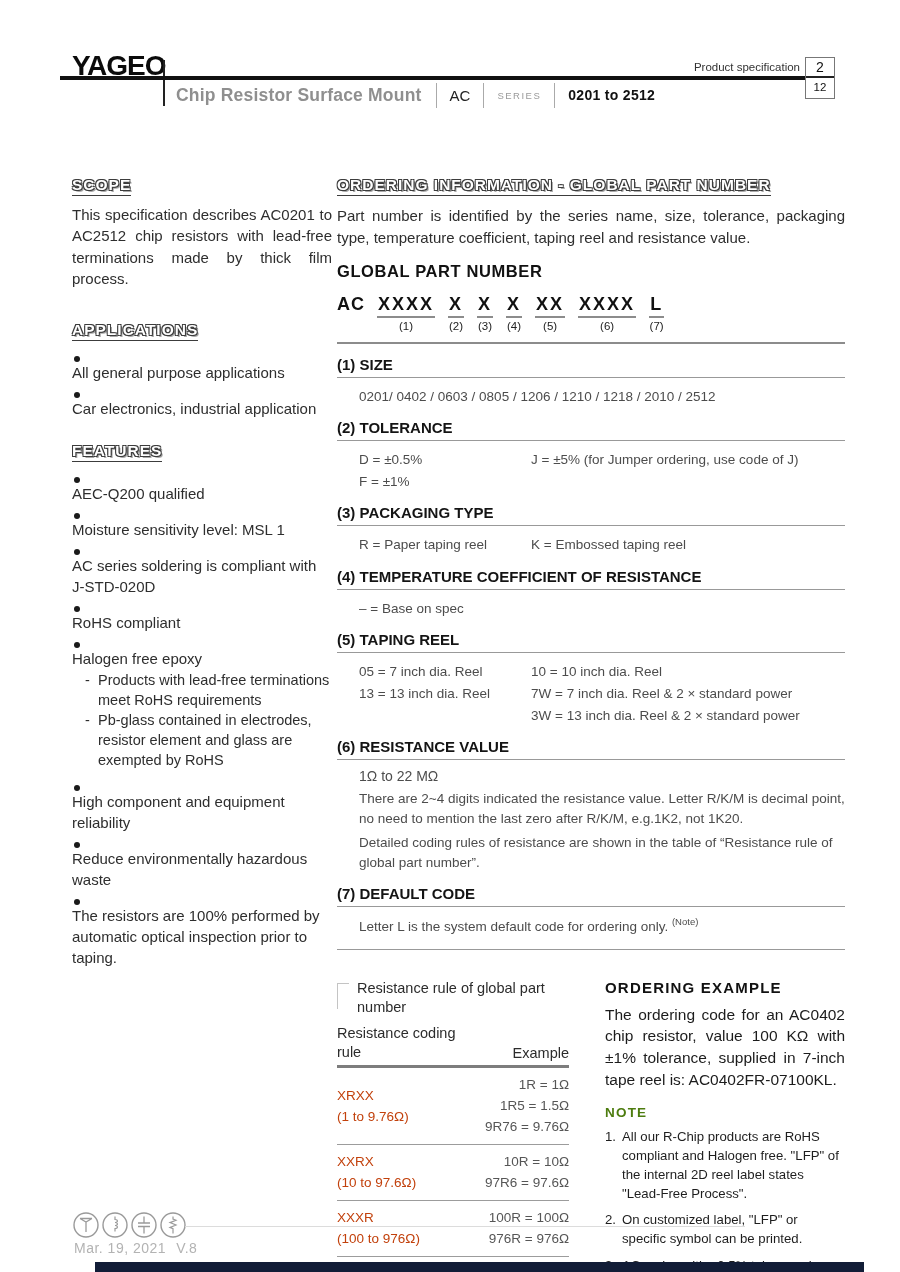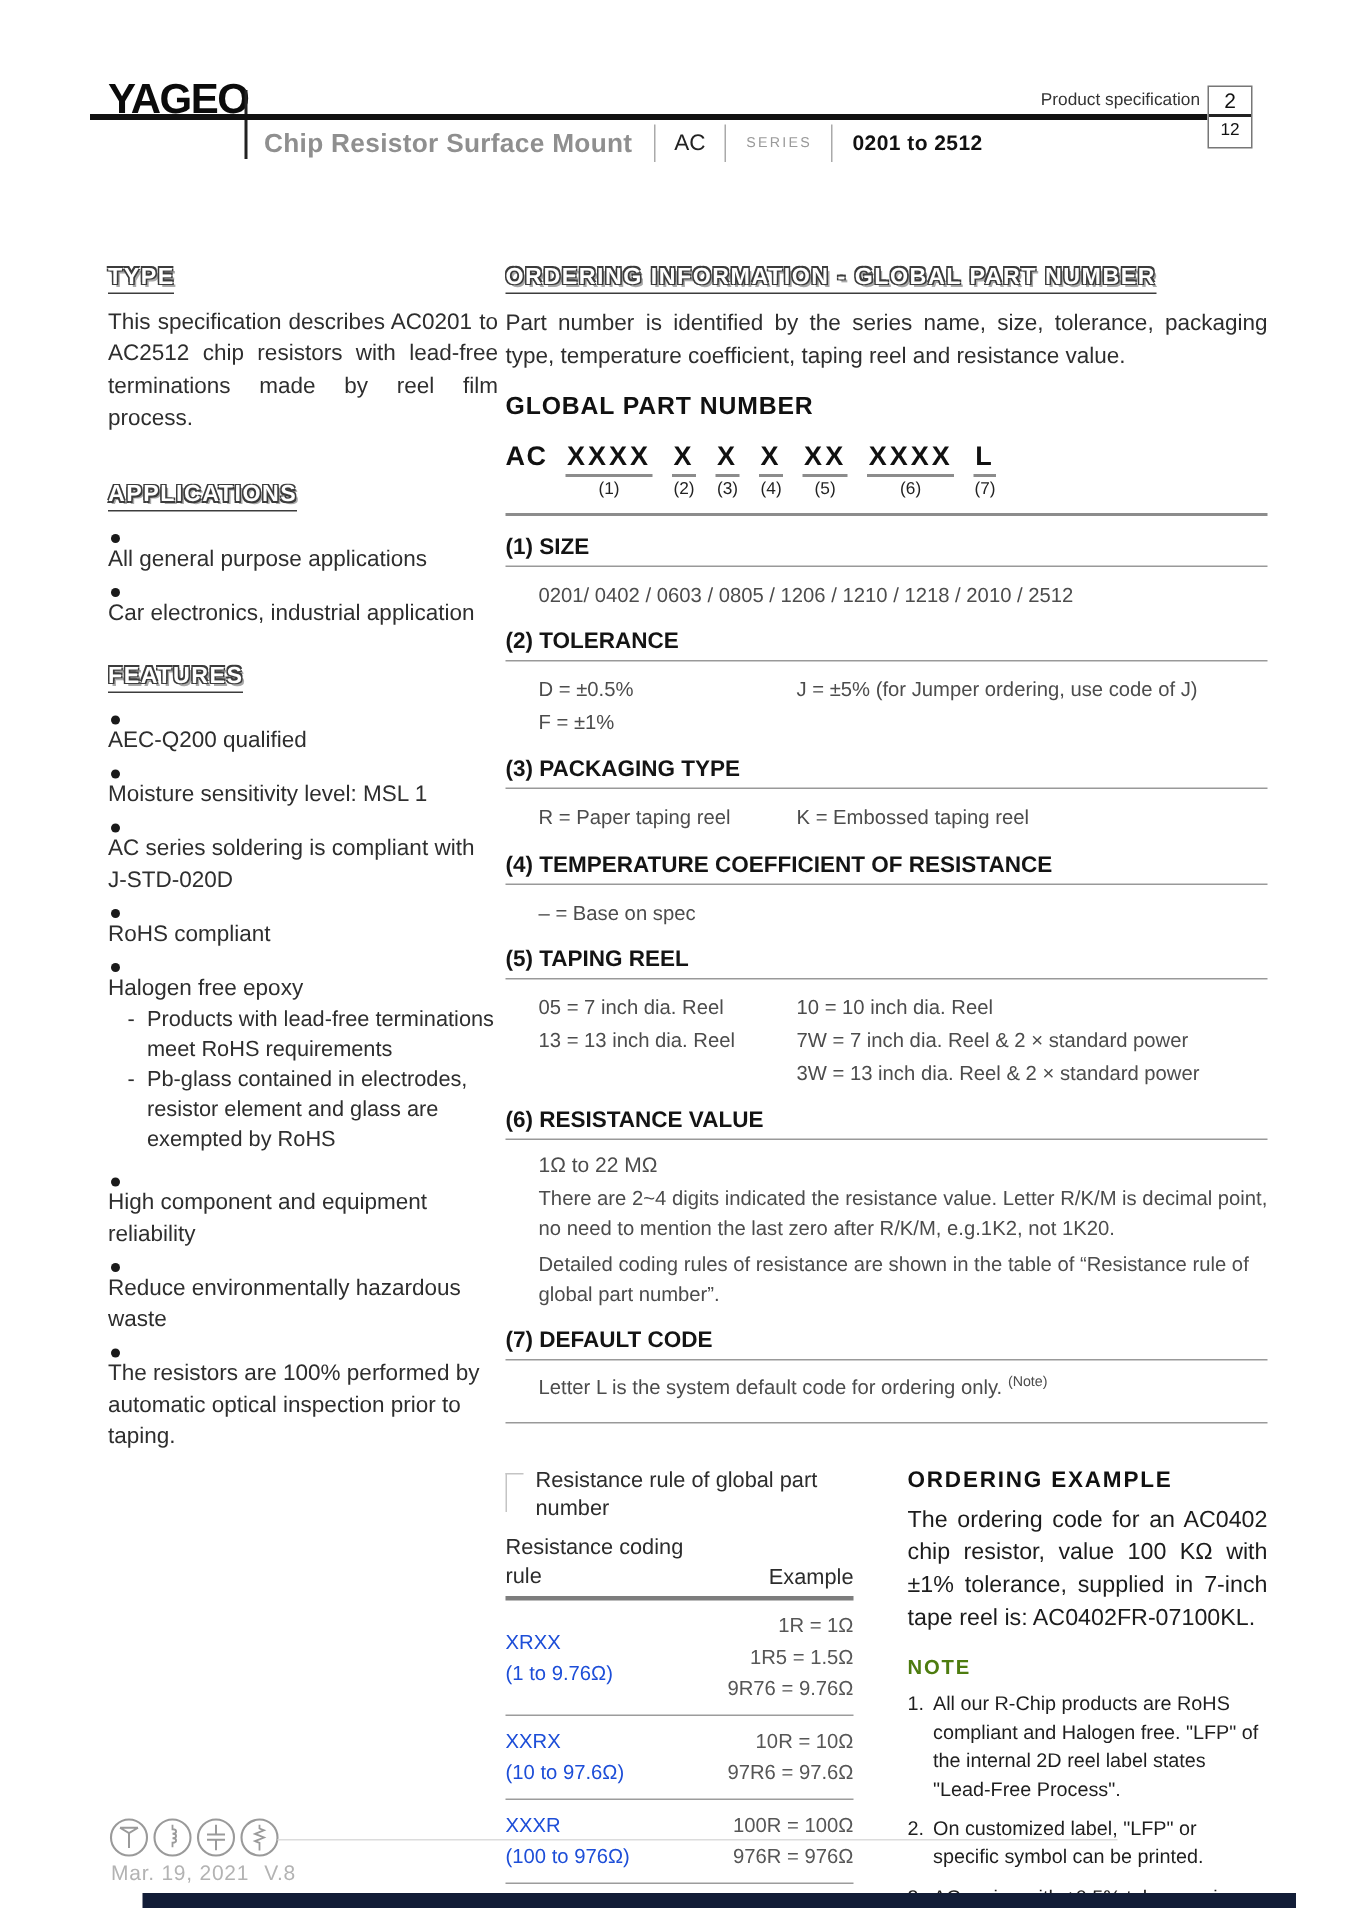--- a/index.html
+++ b/index.html
@@ -70,21 +70,21 @@
   .tablecol { width:232px; }
   .tcap { display:flex; }
   .tcap-mark { flex:0 0 12px; height:26px; border-left:1.2px solid #c4c4c4; border-top:1.2px solid #c4c4c4; margin:4px 8px 0 0; }
   .tcap-text { font-size:14.5px; color:#2c2c2c; line-height:1.35; width:200px; }
   .thead { display:grid; grid-template-columns:140px 1fr; align-items:end; margin-top:6px;
            padding-bottom:4px; border-bottom:3px solid #7d7d7d; }
   .thead .c1 { font-size:14.5px; color:#2c2c2c; line-height:1.3; }
   .thead .c2 { font-size:14.5px; color:#2c2c2c; text-align:right; }
   .trow { display:grid; grid-template-columns:118px 1fr; padding:7px 0 6px;
           border-bottom:1.2px solid #9c9c9c; align-items:center; }
-  .trow .rule-cell { font-size:13.5px; color:#1d4ed8; line-height:1.55; align-self:center; }
+  .trow .rule-cell { font-size:13.5px; color:#c2410c; line-height:1.55; align-self:center; }
   .trow .ex-cell { font-size:13.5px; color:#565656; text-align:right; line-height:1.55; align-self:center; }
   
   .examplecol { width:240px; margin-left:36px; }
   .oe-title { font-size:15px; font-weight:700; letter-spacing:1.2px; color:#111; }
   .oe-body { margin-top:8px; font-size:15.5px; line-height:1.4; color:#1c1c1c; text-align:justify; }
   .note-title { margin-top:15px; font-size:13.5px; font-weight:700; letter-spacing:1.2px; color:#4d7c0f; }
   .note-item { display:grid; grid-template-columns:17px 1fr; margin-top:8px;
                font-size:13.2px; line-height:1.42; color:#1e1e1e; }
   
   .f-icons { position:absolute; left:72px; top:1211px; display:flex; }
@@ -111,22 +111,22 @@
     <span class="doc-title">Chip Resistor Surface Mount</span>
     <span class="vdiv"></span>
     <span class="series-code">AC</span>
     <span class="vdiv"></span>
     <span class="series-label">SERIES</span>
     <span class="vdiv"></span>
     <span class="series-range">0201 to 2512</span>
   </div>
 
   <div class="leftcol">
-    <span class="ohead">TYPE</span>
-    <p class="body">This specification describes AC0201 to AC2512 chip resistors with lead-free terminations made by reel film process.</p>
+    <span class="ohead">SCOPE</span>
+    <p class="body">This specification describes AC0201 to AC2512 chip resistors with lead-free terminations made by thick film process.</p>
 
     <div class="gap-apps"></div>
     <span class="ohead">APPLICATIONS</span>
     <ul class="blist">
       <li>
           <span class="dot"></span>
           <span>All general purpose applications</span>
         </li>
       <li>
           <span class="dot"></span>

